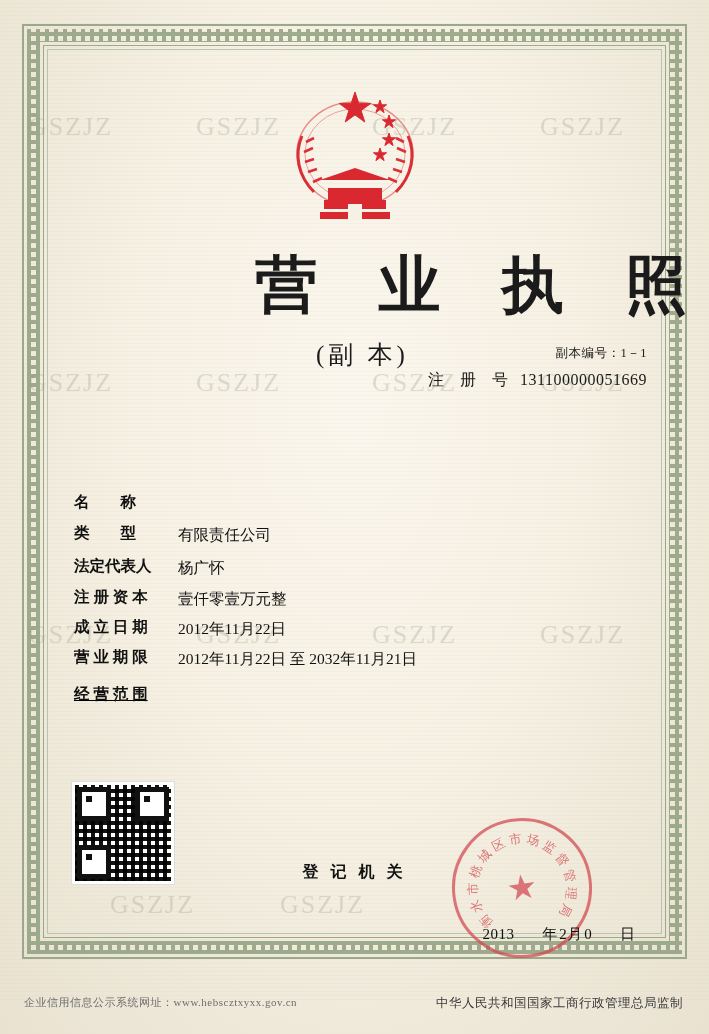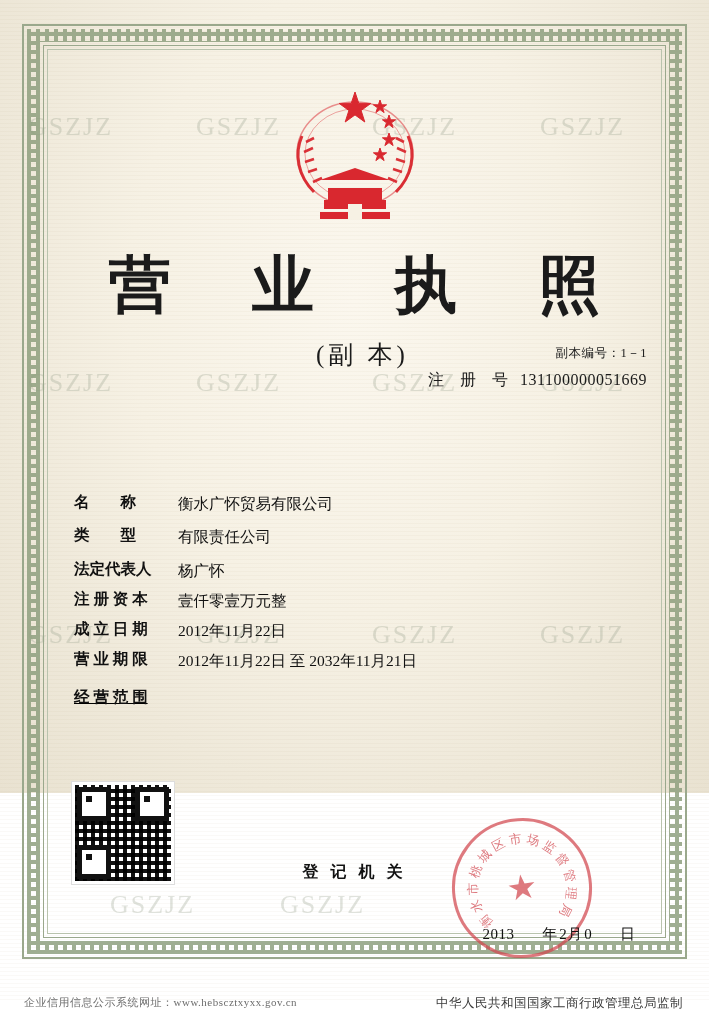--- a/index.html
+++ b/index.html
@@ -12,21 +12,21 @@
     height: 1034px;
     font-family: "Liberation Serif", "DejaVu Serif", serif;
     position: relative;
     overflow: hidden;
   }
 
   
   #certificate {
     position: absolute;
     left: 0; top: 0;
-    width: 709px; height: 793px;
+    width: 709px; height: 1034px;
     background:
       radial-gradient(ellipse at 50% 38%, #fbf7ee 0%, #f6f1e4 45%, #efe9da 72%, #e9e2d1 100%);
   }
 
   
   #guilloche {
     position: absolute;
     left: 0; top: 0;
     width: 709px; height: 1000px;
     background-image: repeating-linear-gradient(
@@ -104,22 +104,22 @@
     top: 76px;
     width: 150px;
     height: 150px;
   }
 
   
   #doc-title {
     position: absolute;
     top: 243px;
     left: 0; right: 0;
-    text-align: center;
-    font-family: Liberation Mono, monospace;
+    text-align: right;
+    font-family: Liberation Sans, sans-serif;
     font-size: 62px;
     font-weight: bold;
     letter-spacing: 22px;
     text-indent: 22px;
     color: #1b1b1b;
   }
   #doc-subtitle {
     position: absolute;
     top: 338px;
     left: 0; right: 0;
@@ -355,21 +355,20 @@
   <div id="doc-subtitle">(副 本)</div>
 
   <div id="copy-number">副本编号：1－1</div>
   <div id="reg-number-row">
     <span class="lbl">注 册 号</span><span class="val">131100000051669</span>
   </div>
 
   <div id="fields">
     <div class="field-row">
       <div class="field-label">名　　称</div>
-      <div class="field-value">衡水广怀贸易有限公司</div>
     </div>
     <div class="field-row">
       <div class="field-label">类　　型</div>
       <div class="field-value">有限责任公司</div>
     </div>
     <div class="field-row tight">
       <div class="field-label">法定代表人</div>
       <div class="field-value">杨广怀</div>
     </div>
     <div class="field-row tight">

